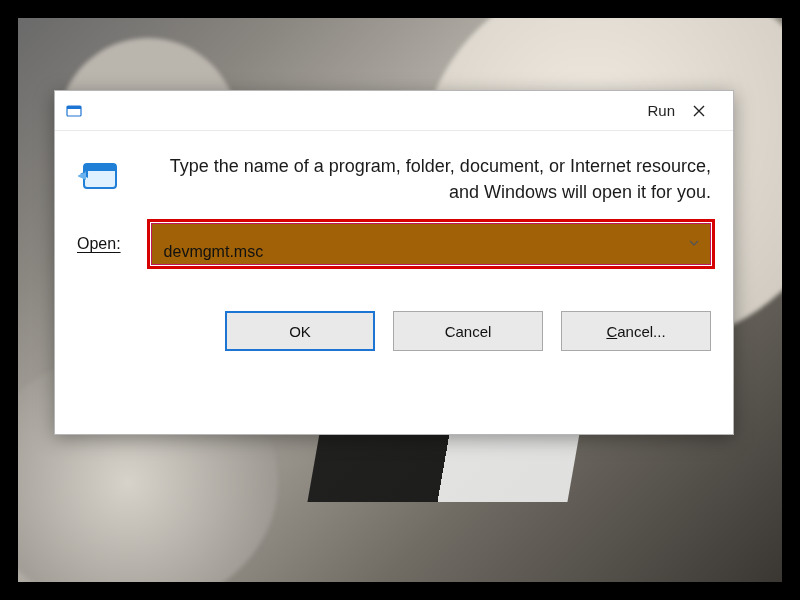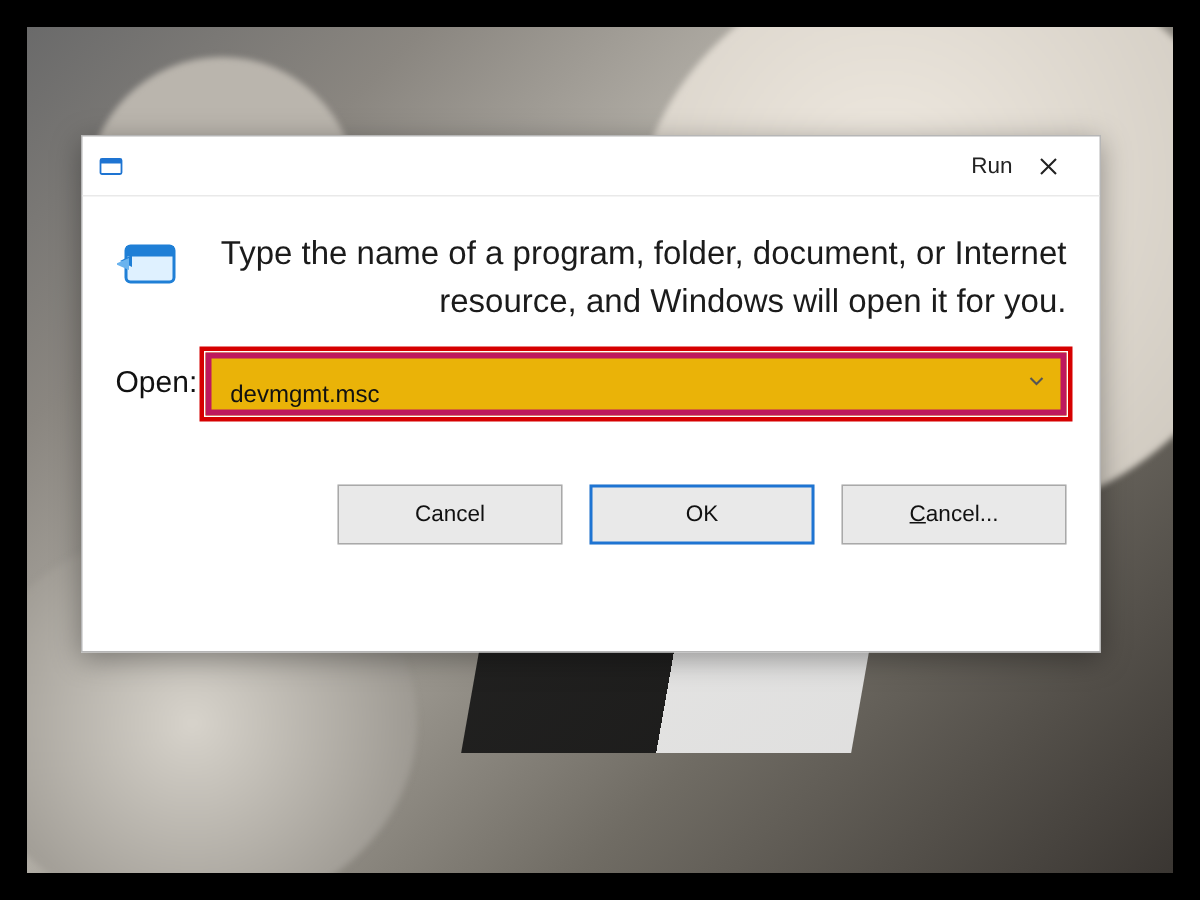--- a/index.html
+++ b/index.html
@@ -21,27 +21,27 @@
       position:absolute; left:36px; top:72px; width:680px; height:345px;
       background:#fff; border:1px solid #b6b6b6; box-shadow:0 4px 18px rgba(0,0,0,0.35);
     }
     .titlebar{ height:40px; display:flex; align-items:center; padding:0 10px; border-bottom:1px solid #e9e9e9; }
     .title-icon{ width:18px; height:18px; margin-right:8px; display:inline-flex; align-items:center; justify-content:center; }
     .title-text{ font-size:15px; color:#222; flex:1; }
     .close-btn{ width:48px; height:30px; display:flex; align-items:center; justify-content:center; color:#222; }
 
     .body-row{ display:flex; padding:22px 22px 10px 22px; align-items:flex-start; }
     .run-icon{ width:46px; height:46px; flex:0 0 46px; margin-right:18px; display:flex; align-items:center; justify-content:center; }
-    .desc{ font-size:22px; color:#1b1b1b; line-height:1.45; }
+    .desc{ font-size:18px; color:#1b1b1b; line-height:1.45; }
 
     .open-row{ display:flex; align-items:center; padding:8px 22px 0 22px; position:relative; }
-    .open-label{ font-size:20px; color:#111; margin-right:6px; text-decoration-color:#111; text-underline-offset:3px; white-space:nowrap; }
+    .open-label{ font-size:16px; color:#111; margin-right:30px; text-decoration:underline; text-decoration-color:#111; text-underline-offset:3px; white-space:nowrap; }
     .combo-wrap{ flex:1; position:relative; }
     .highlight{ position:absolute; inset:-4px; border:3px solid #d60000; pointer-events:none; }
-    .combo{ width:100%; height:42px; border:4px solid #be185d; background:#eab308; display:flex; align-items:center; padding:16px 36px 0 12px; font-size:16px; color:#111; position:relative; }
+    .combo{ width:100%; height:42px; border:1px solid #be185d; background:#a16207; display:flex; align-items:center; padding:16px 36px 0 12px; font-size:16px; color:#111; position:relative; }
     .chevron{ position:absolute; right:10px; top:50%; transform:translateY(-50%); }
 
     .button-row{ display:flex; justify-content:flex-end; gap:18px; padding:46px 22px 22px 22px; }
     .btn{ width:150px; height:40px; border:1px solid #a9a9a9; background:#e9e9e9; font-size:15px; color:#111; display:flex; align-items:center; justify-content:center; }
     .btn.default{ border:2px solid #1e74d2; background:#e9e9e9; }
     .underline-first::first-letter{ text-decoration:underline; }
   </style>
 </head>
 <body>
 
@@ -89,25 +89,25 @@
           <span class="chevron">
             <svg width="12" height="12" viewBox="0 0 12 12">
                 <path d="M2 4 L6 8 L10 4" fill="none" stroke="#555" stroke-width="1.4"></path>
               </svg>
           </span>
         </div>
       </div>
     </div>
 
     <div class="button-row">
+      <div class="btn default">
+        <span>OK</span>
+      </div>
       <div class="btn">
         <span>Cancel</span>
-      </div>
-      <div class="btn default">
-        <span>OK</span>
       </div>
       <div class="btn underline-first">
         <span class="underline-first">Cancel...</span>
       </div>
     </div>
 
   </div>
 </div>
 
 </body></html>

